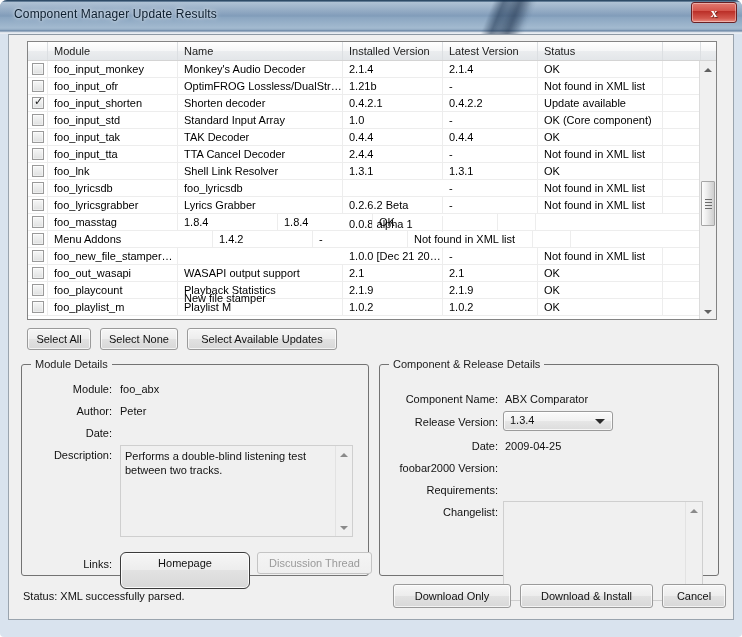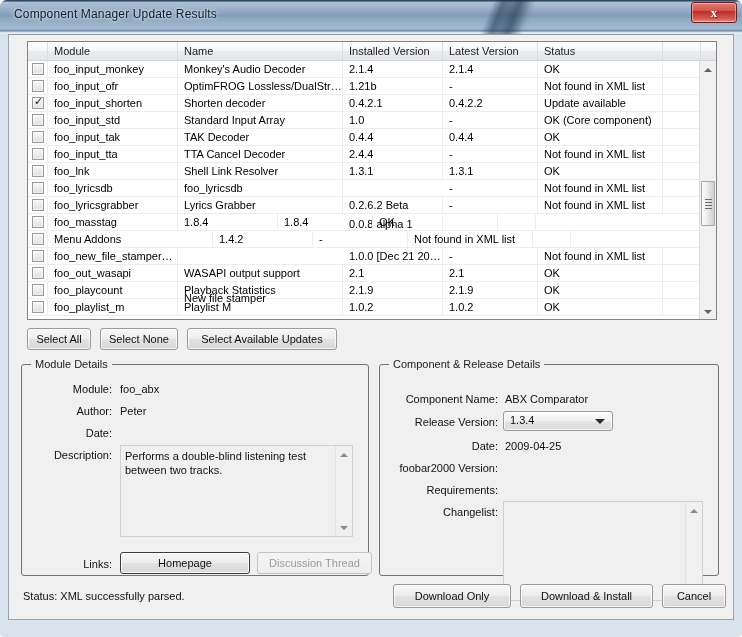--- a/index.html
+++ b/index.html
@@ -664,21 +664,21 @@
             <div class="sb-arrow up" style="width:16px;">
                 <div class="tri up" style="border-bottom-color:#8a8a8a;"></div>
               </div>
             <div class="sb-arrow down" style="width:16px;">
                 <div class="tri down" style="border-top-color:#8a8a8a;"></div>
               </div>
           </div>
         </div>
 
         <div class="fld-label" style="left:0px;top:193px;width:90px;">Links:</div>
-        <div class="btn focused" style="position:absolute;left:98px;top:187px;width:130px;height:22px;line-height:20px;">Homepage</div>
+        <div class="btn focused" style="position:absolute;left:98px;top:187px;width:130px;height:37px;line-height:20px;border-radius:6px;">Homepage</div>
         <div class="btn disabled" style="position:absolute;left:235px;top:187px;width:115px;height:22px;line-height:20px;">Discussion Thread</div>
       </div>
 
       <div class="groupbox" style="left:370px;top:329px;width:340px;height:212px;">
         <div class="gb-title">Component &amp; Release Details</div>
 
         <div class="fld-label" style="left:0px;top:28px;width:118px;">Component Name:</div>
         <div class="fld-value" style="left:125px;top:28px;">ABX Comparator</div>
 
         <div class="fld-label" style="left:0px;top:51px;width:118px;">Release Version:</div>

